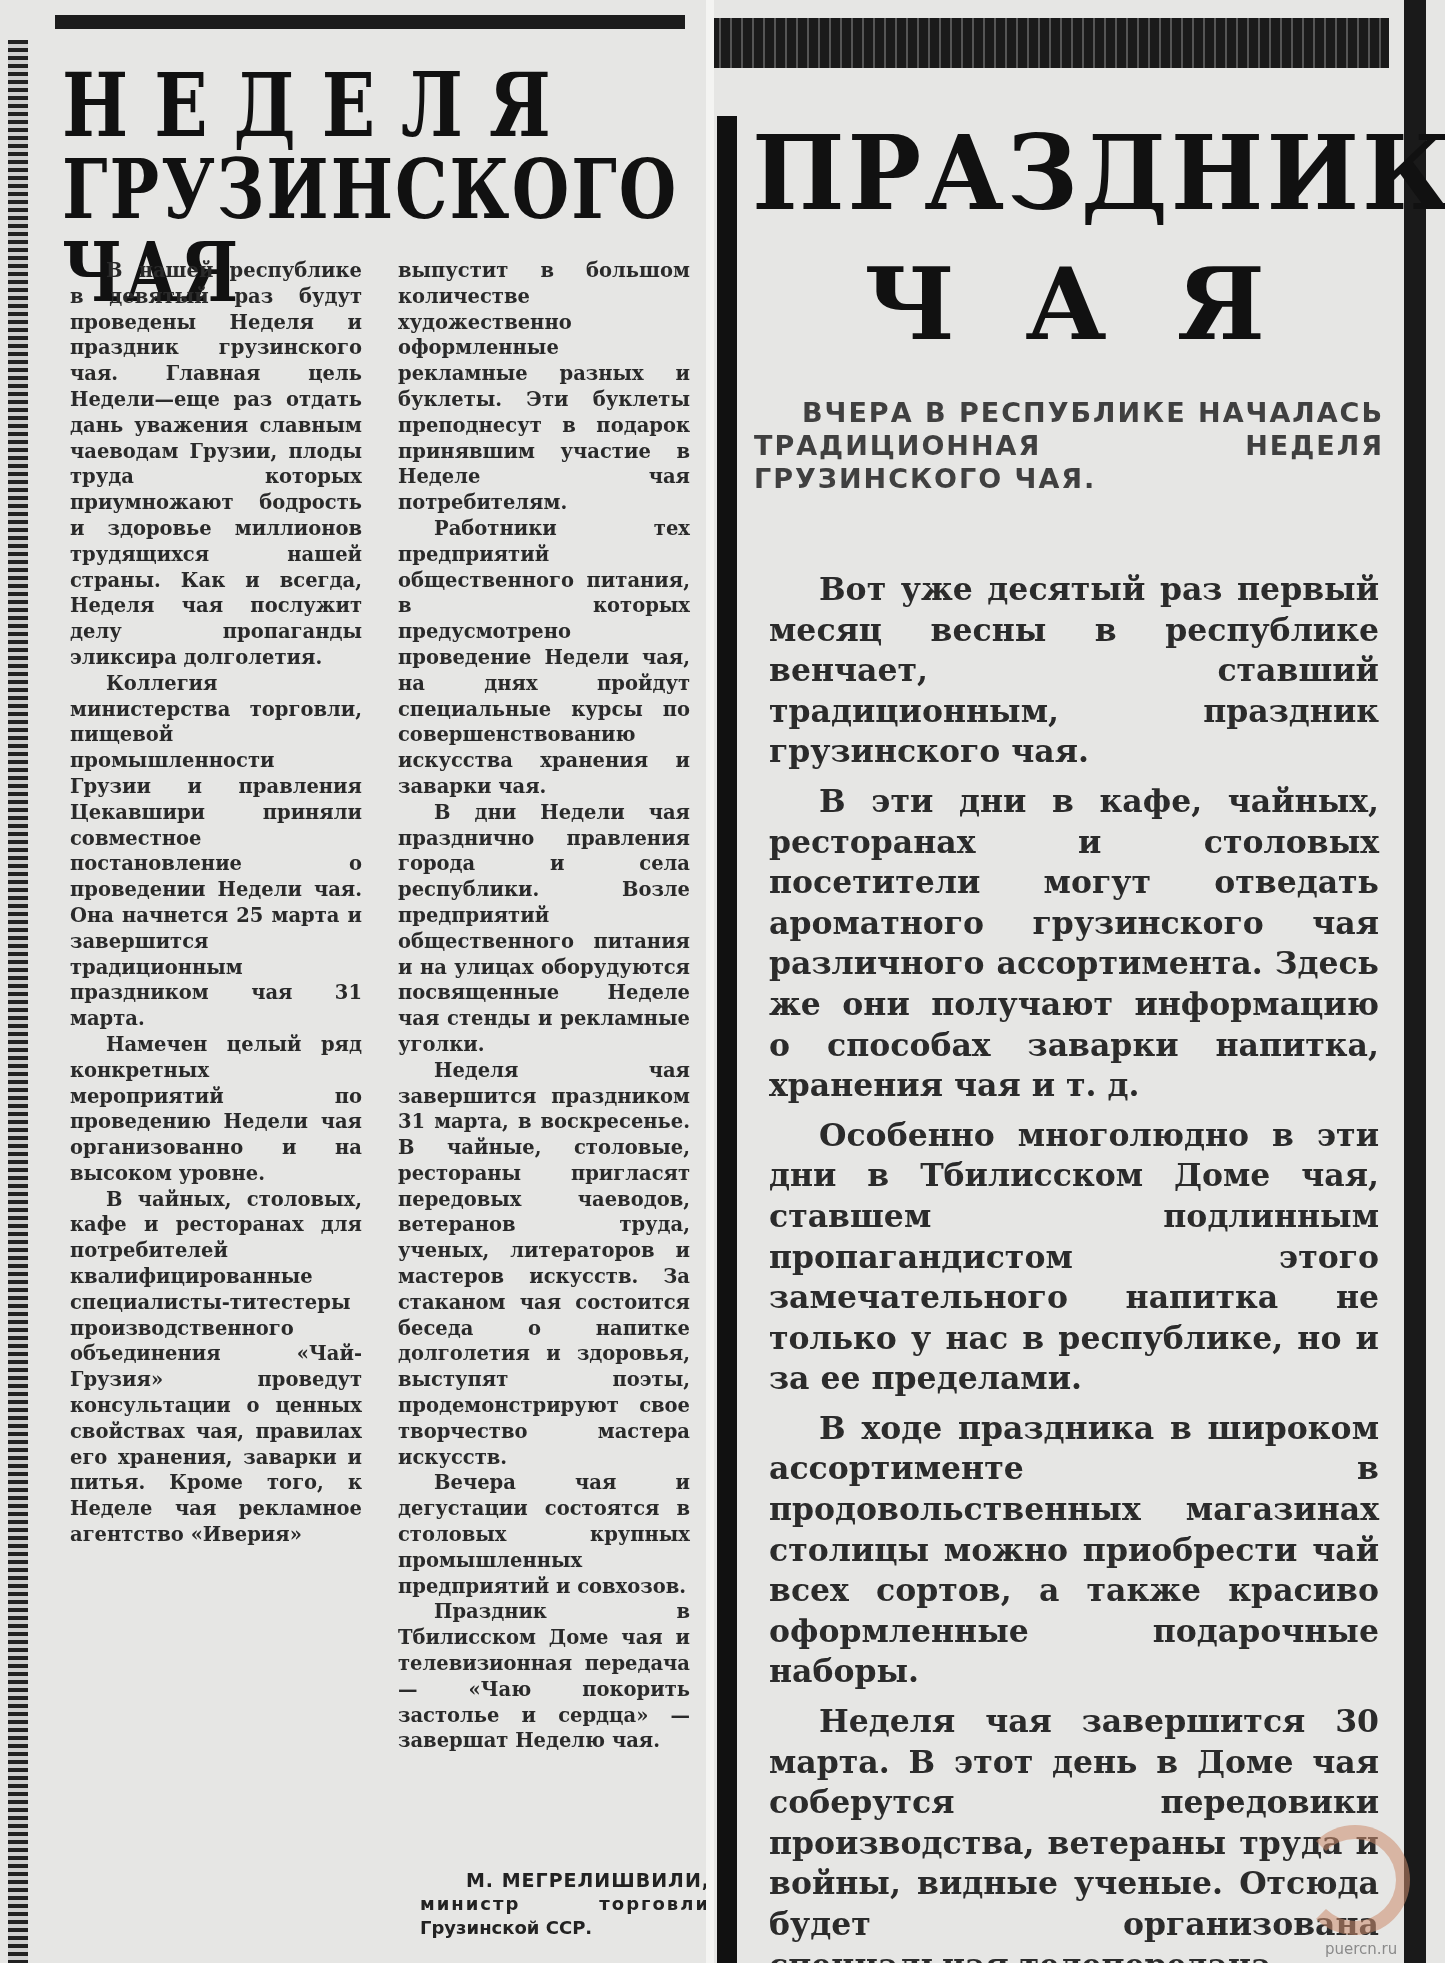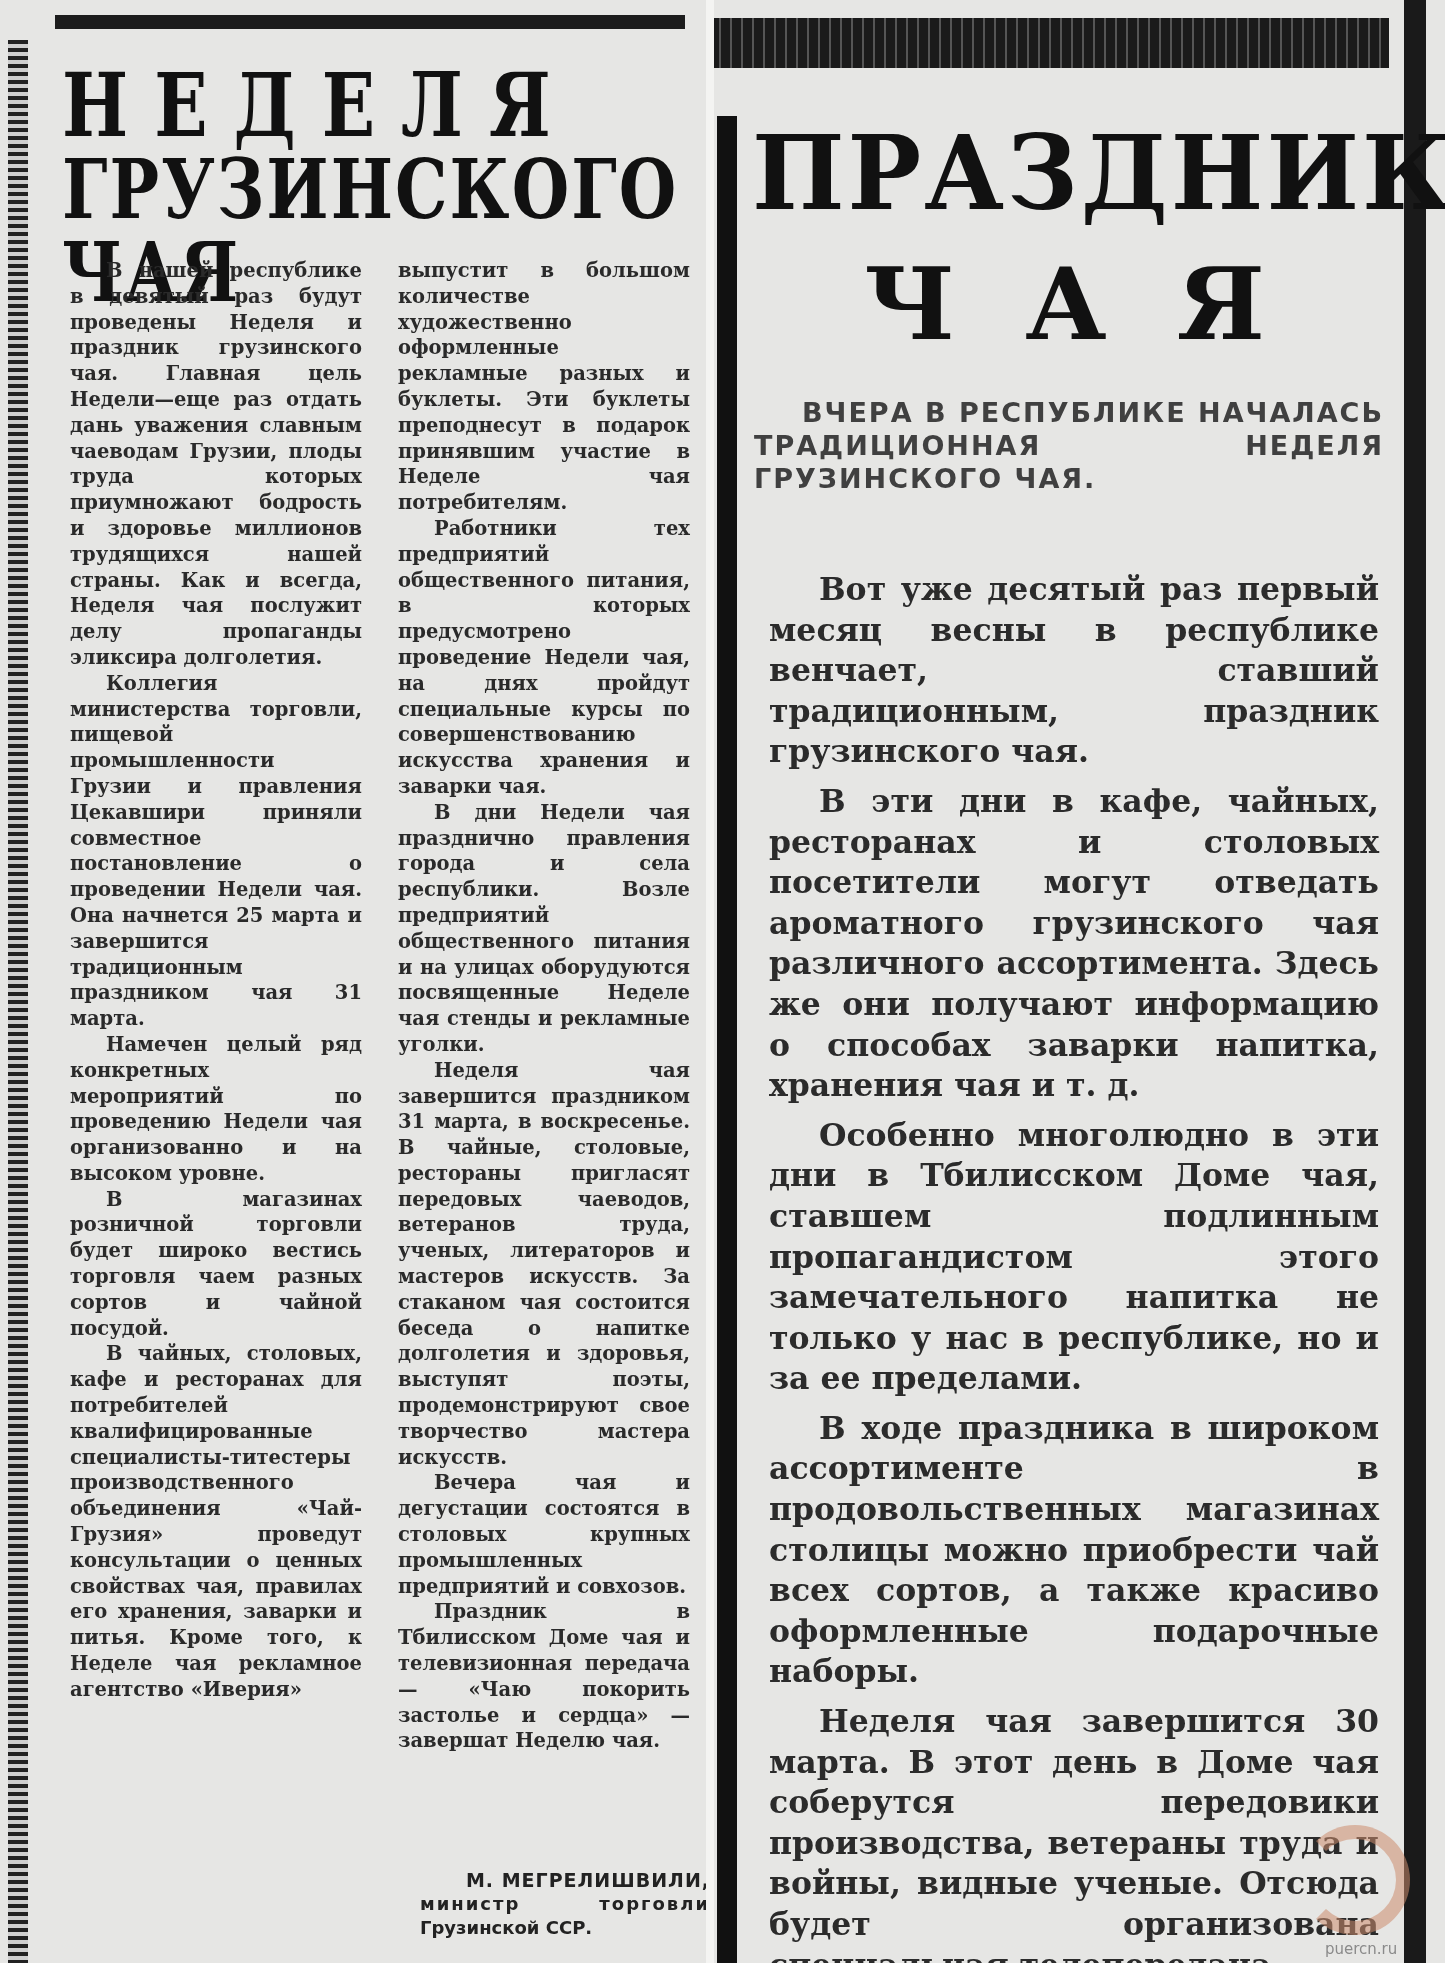--- a/index.html
+++ b/index.html
@@ -45,21 +45,20 @@
 
 <div class="left-article">
   <div class="top-bar"></div>
   <div class="headline hl1">НЕДЕЛЯ</div>
   <div class="headline hl2">ГРУЗИНСКОГО ЧАЯ</div>
   <div class="cols">
     <div class="col">
       <p>В нашей республике в девятый раз будут проведены Неделя и праздник грузинского чая. Главная цель Недели—еще раз отдать дань уважения славным чаеводам Грузии, плоды труда которых приумножают бодрость и здоровье миллионов трудящихся нашей страны. Как и всегда, Неделя чая послужит делу пропаганды эликсира долголетия.</p>
       <p>Коллегия министерства торговли, пищевой промышленности Грузии и правления Цекавшири приняли совместное постановление о проведении Недели чая. Она начнется 25 марта и завершится традиционным праздником чая 31 марта.</p>
       <p>Намечен целый ряд конкретных мероприятий по проведению Недели чая организованно и на высоком уровне.</p>
-      <p>В магазинах розничной торговли будет широко вестись торговля чаем разных сортов и чайной посудой.</p>
       <p>В чайных, столовых, кафе и ресторанах для потребителей квалифицированные специалисты-титестеры производственного объединения «Чай-Грузия» проведут консультации о ценных свойствах чая, правилах его хранения, заварки и питья. Кроме того, к Неделе чая рекламное агентство «Иверия»</p>
     </div>
     <div class="col">
       <p style="text-indent:0">выпустит в большом количестве художественно оформленные рекламные разных и буклеты. Эти буклеты преподнесут в подарок принявшим участие в Неделе чая потребителям.</p>
       <p>Работники тех предприятий общественного питания, в которых предусмотрено проведение Недели чая, на днях пройдут специальные курсы по совершенствованию искусства хранения и заварки чая.</p>
       <p>В дни Недели чая празднично правления города и села республики. Возле предприятий общественного питания и на улицах оборудуются посвященные Неделе чая стенды и рекламные уголки.</p>
       <p>Неделя чая завершится праздником 31 марта, в воскресенье. В чайные, столовые, рестораны пригласят передовых чаеводов, ветеранов труда, ученых, литераторов и мастеров искусств. За стаканом чая состоится беседа о напитке долголетия и здоровья, выступят поэты, продемонстрируют свое творчество мастера искусств.</p>
       <p>Вечера чая и дегустации состоятся в столовых крупных промышленных предприятий и совхозов.</p>
       <p>Праздник в Тбилисском Доме чая и телевизионная передача — «Чаю покорить застолье и сердца» — завершат Неделю чая.</p>
     </div>

